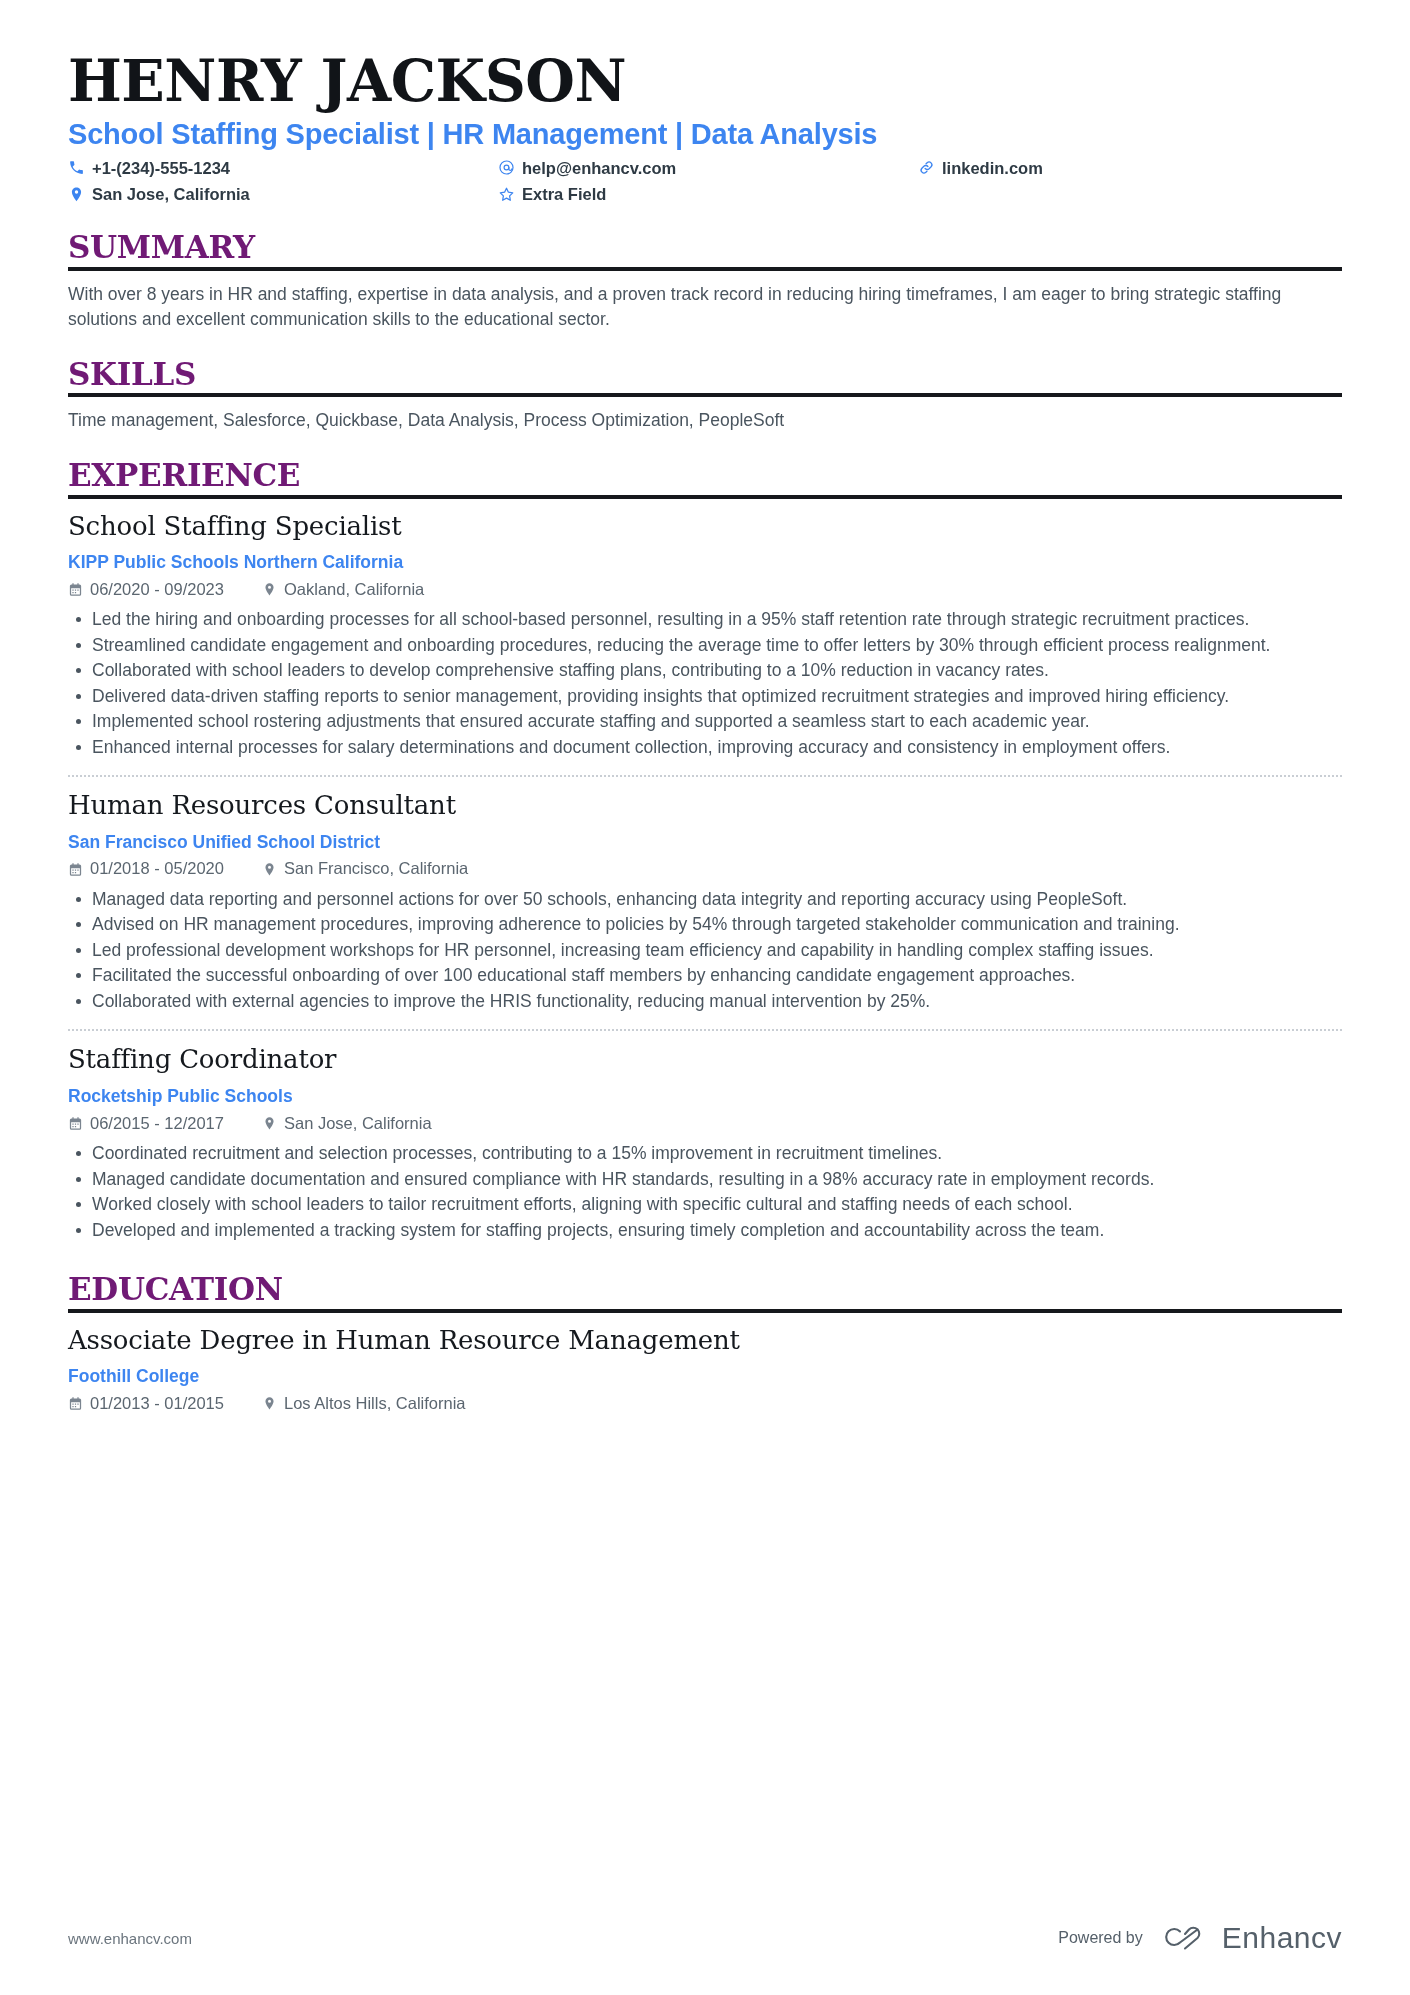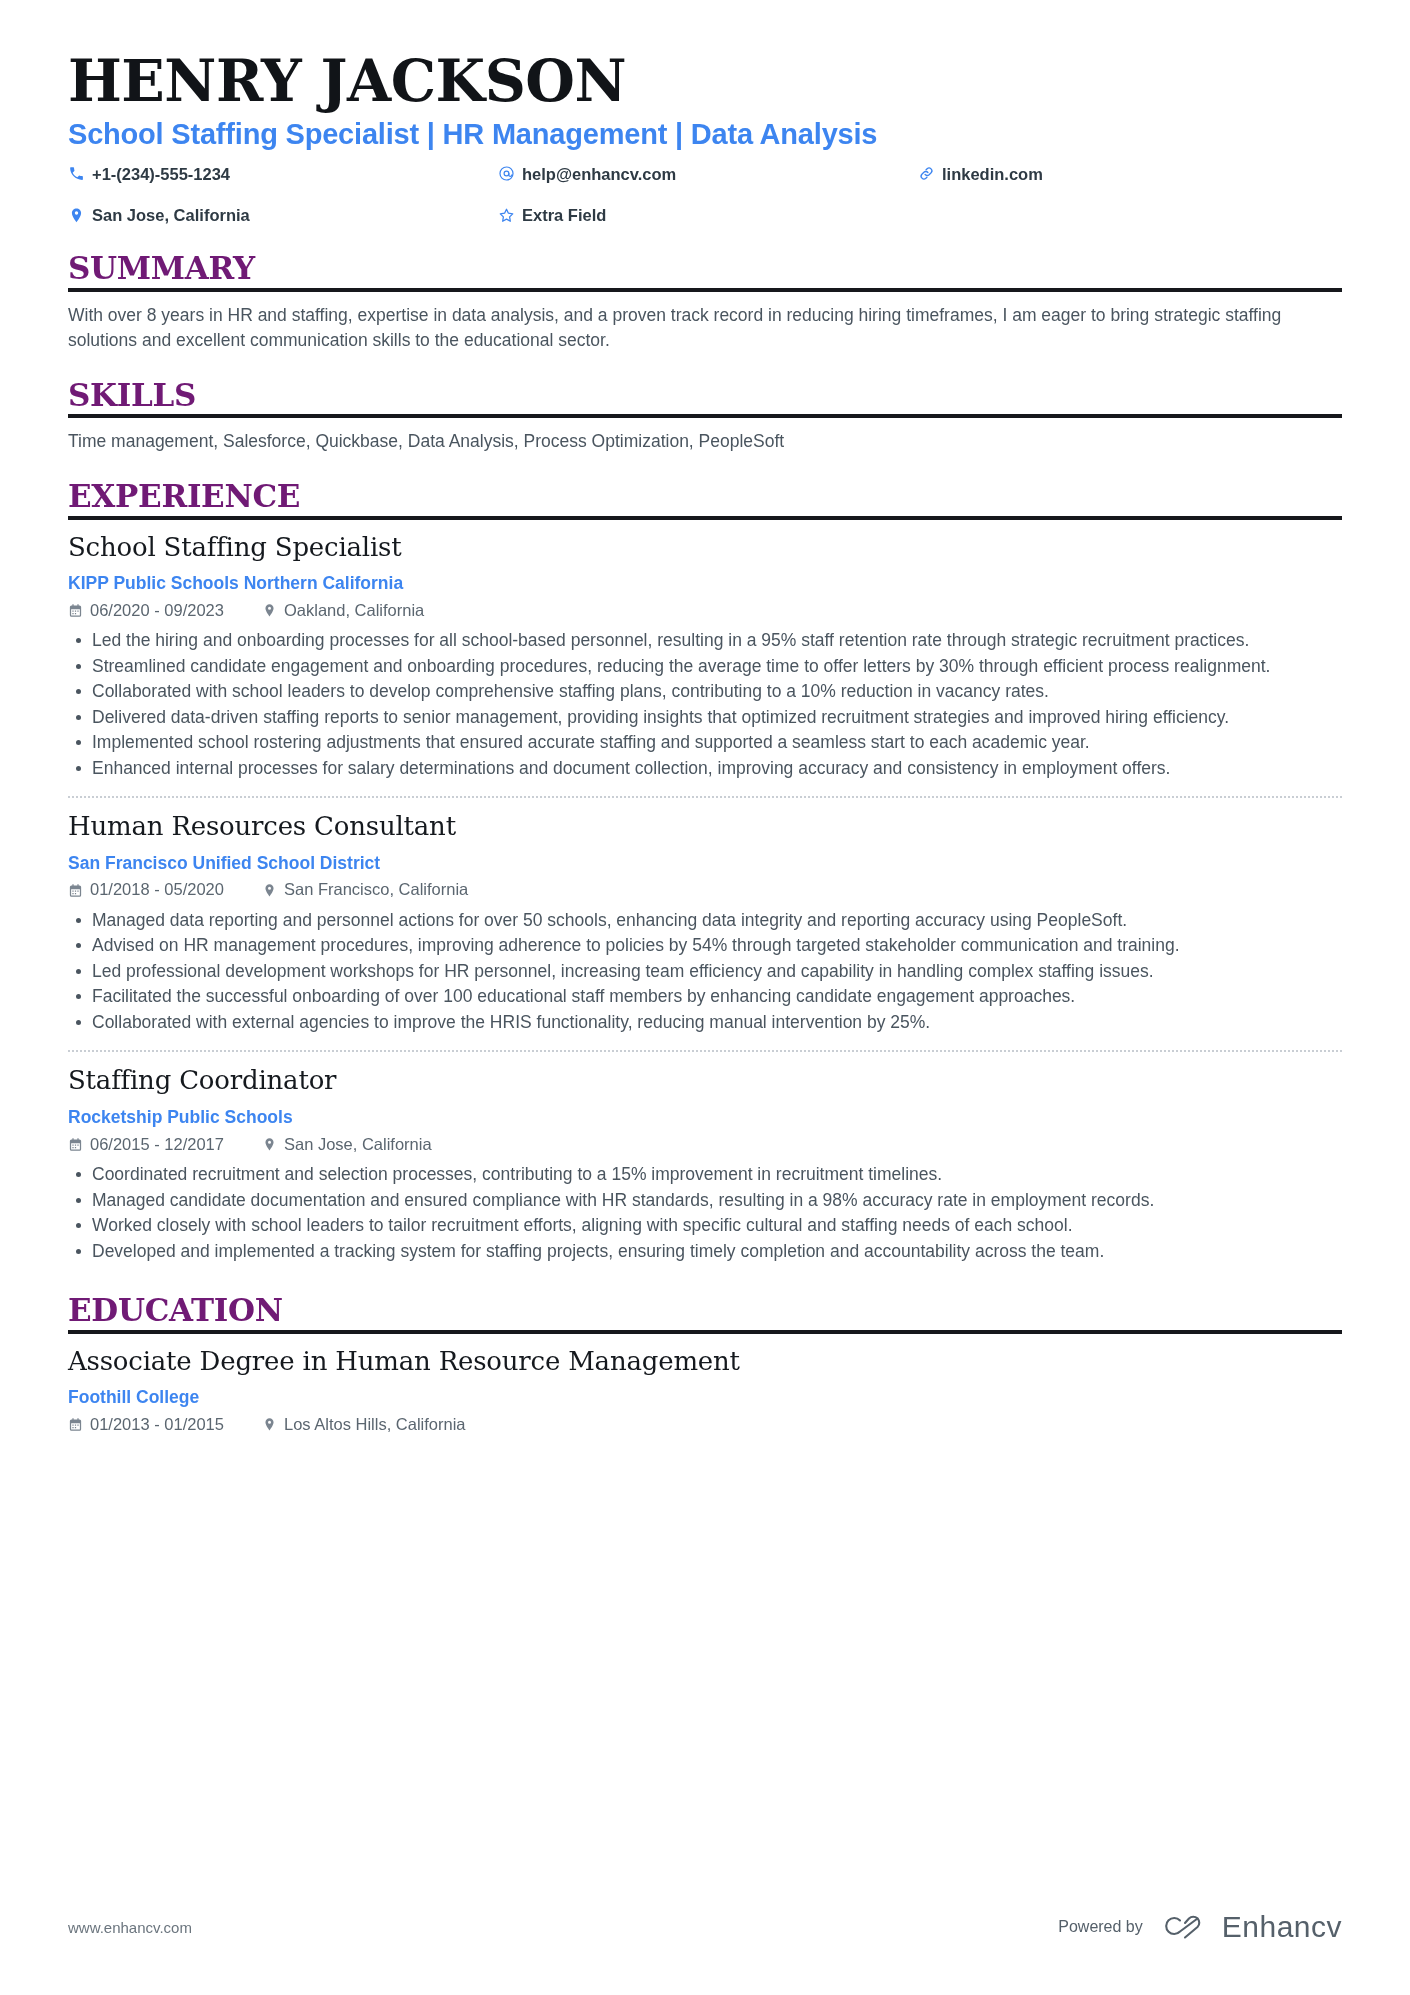--- a/index.html
+++ b/index.html
@@ -35,24 +35,24 @@
     font-family: "Liberation Sans", sans-serif;
     font-weight: bold;
     font-size: 29px;
     line-height: 1.3;
     color: #3d85f0;
     margin-top: 6px;
     letter-spacing: -0.2px;
   }
 
   .contact-grid {
-    margin-top: 9px;
+    margin-top: 3px;
     display: grid;
     grid-template-columns: 430px 420px auto;
-    row-gap: 19px;
+    row-gap: 4px;
   }
 
   .contact-item {
     display: flex;
     align-items: center;
     gap: 7px;
     font-size: 16.5px;
     font-weight: bold;
     color: #2e3a44;
     line-height: 1.35;
@@ -170,21 +170,21 @@
     height: 5px;
     border-radius: 50%;
     background: #4a555f;
   }
 
   
   .footer {
     position: absolute;
     left: 68px;
     right: 68px;
-    bottom: 51px;
+    bottom: 40px;
     display: flex;
     align-items: center;
     justify-content: space-between;
   }
 
   .footer-url {
     font-size: 15px;
     color: #6b757e;
   }
 

